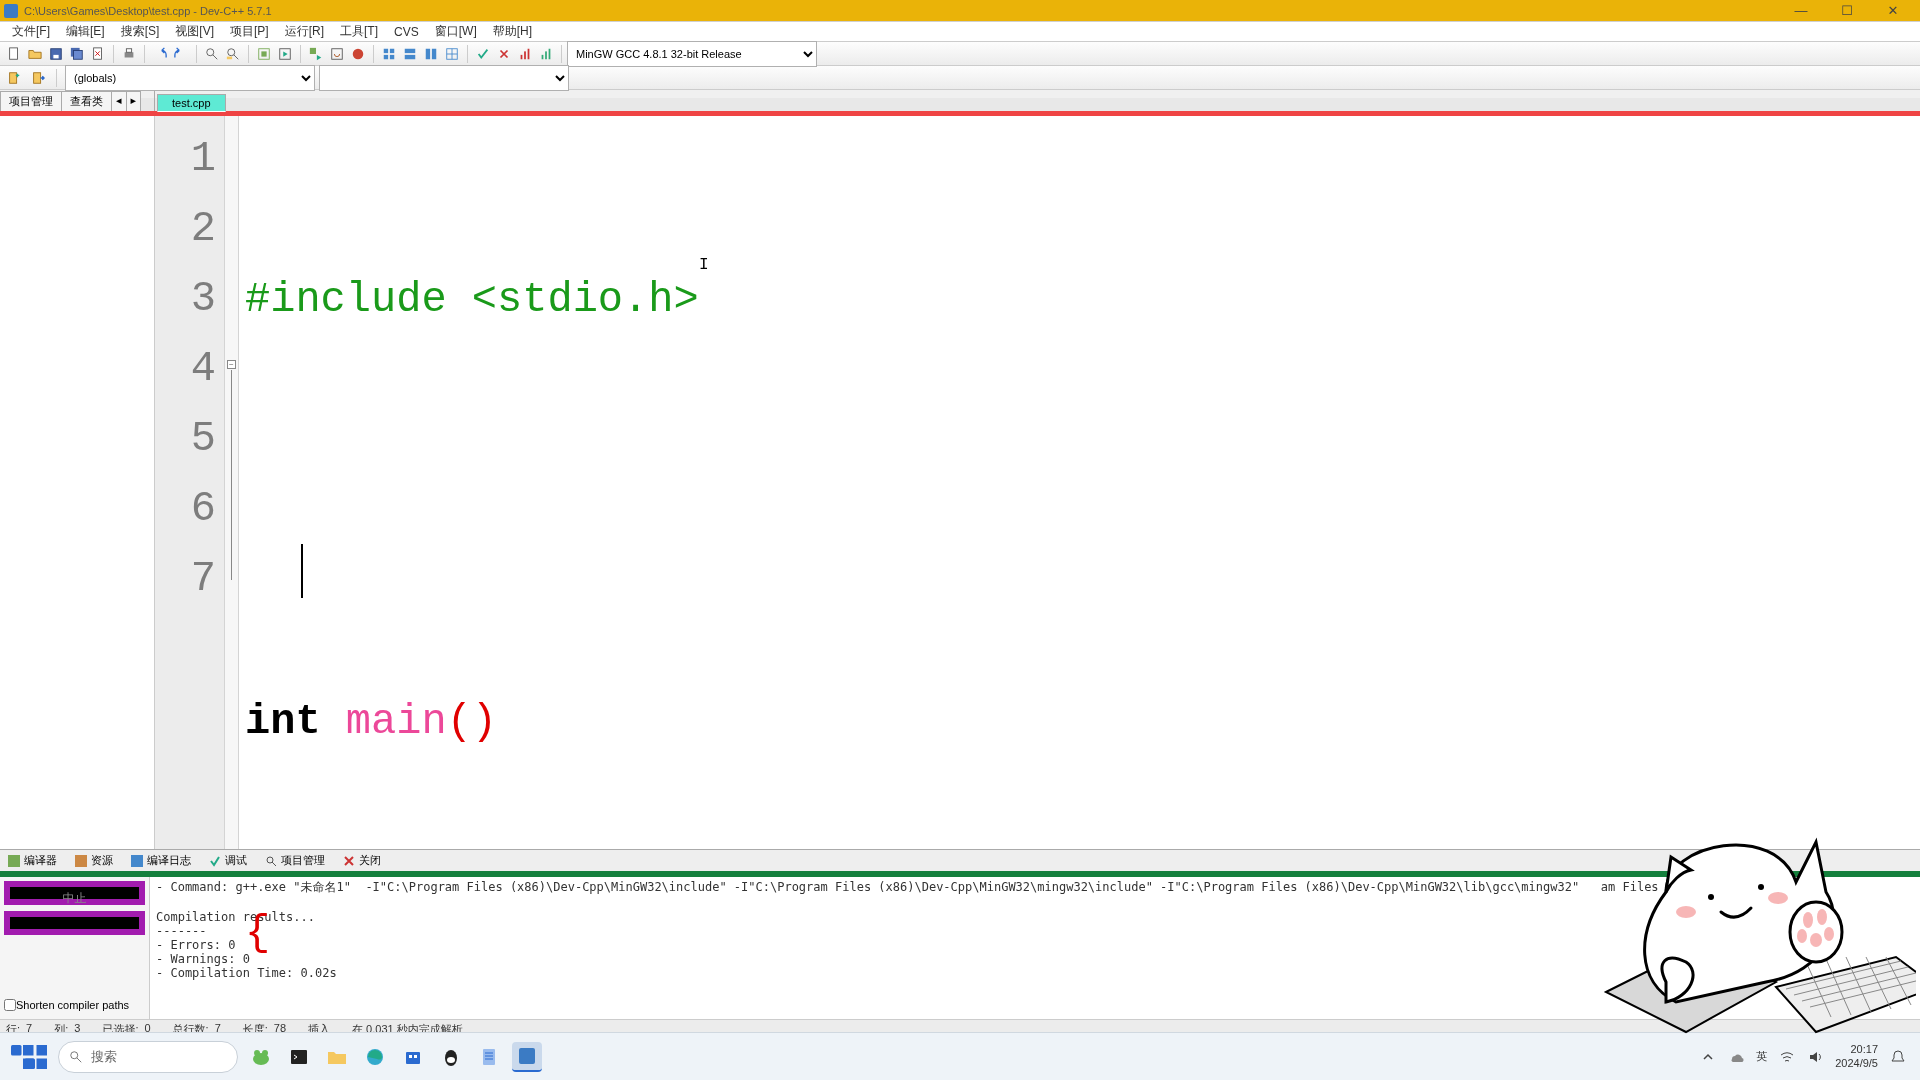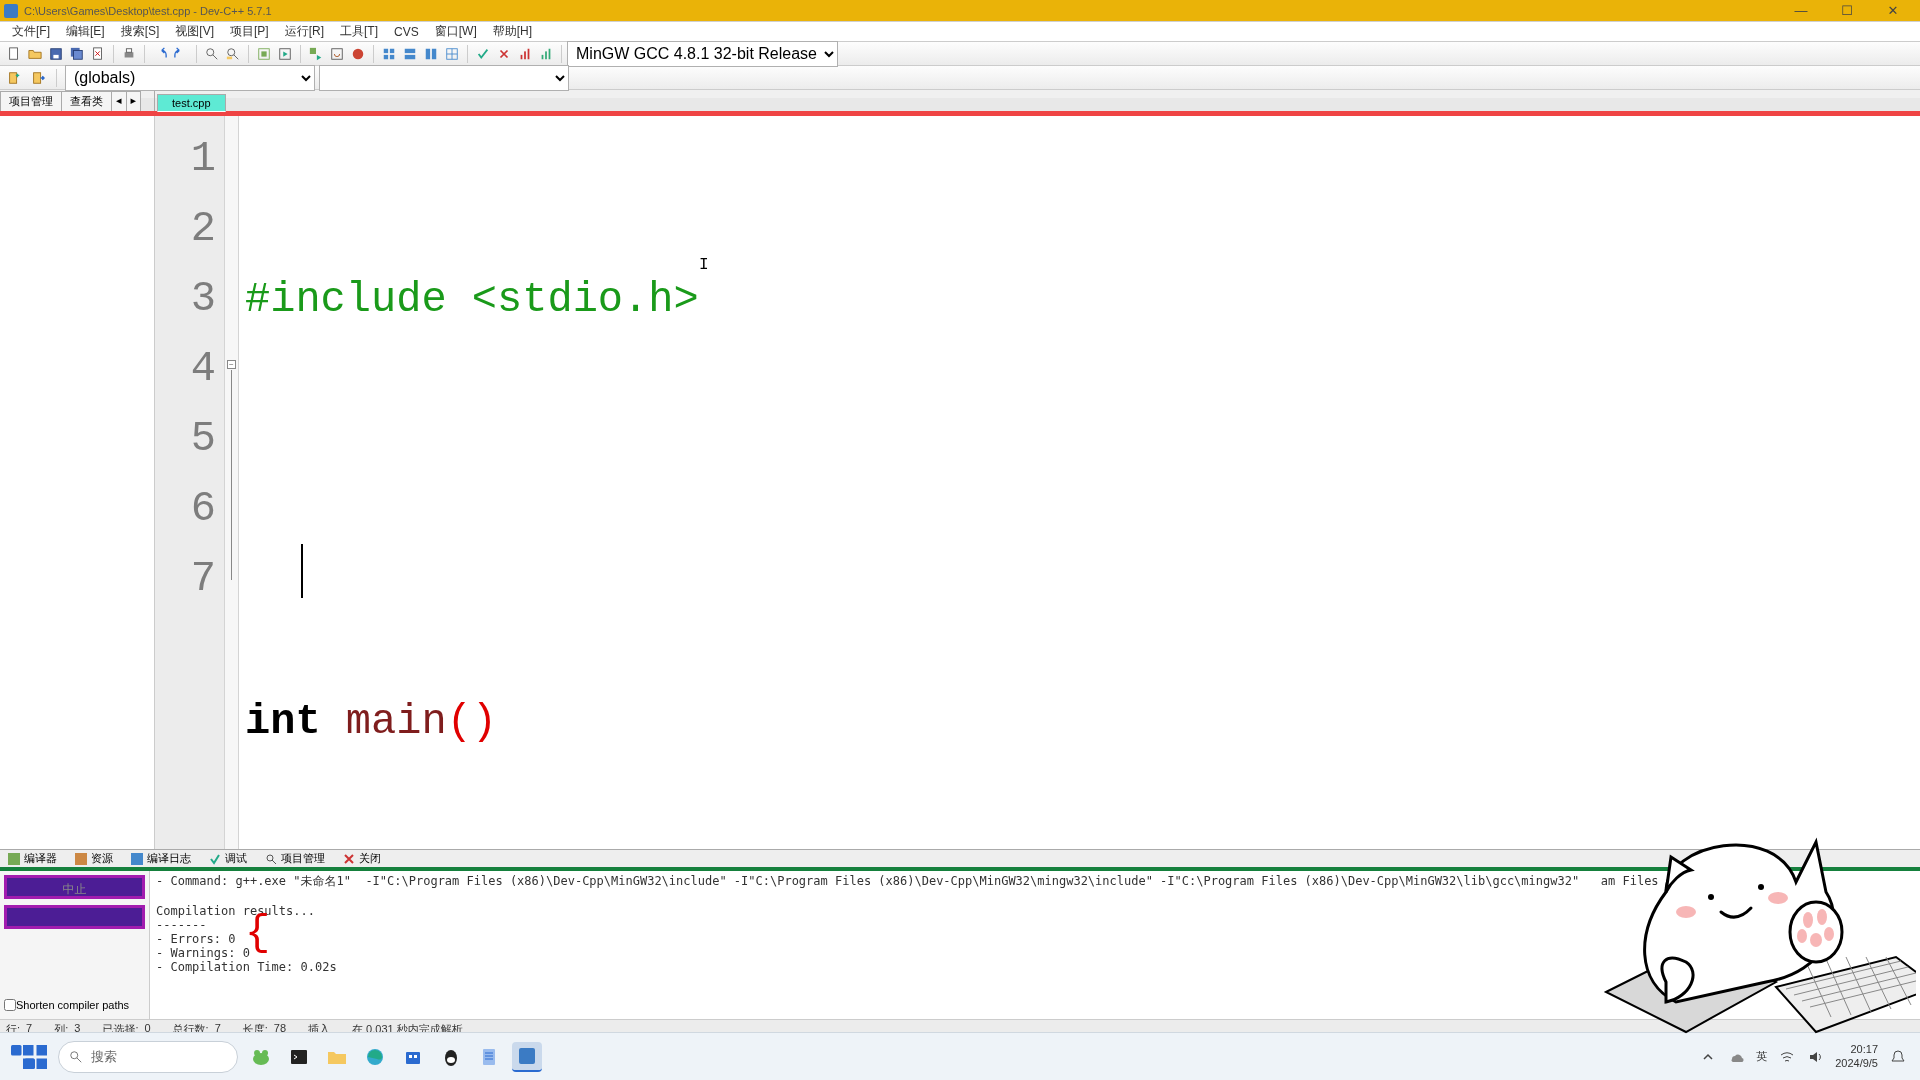--- a/index.html
+++ b/index.html
@@ -35,21 +35,21 @@
       display: flex; align-items: center; padding: 2px 4px; gap: 1px;
       border-bottom: 1px solid #ccc;
     }
     .tsep { width: 1px; height: 18px; background: #ccc; margin: 0 4px; }
     .tbtn {
       width: 20px; height: 20px; display: flex; align-items: center; justify-content: center;
       border: 1px solid transparent; cursor: pointer; border-radius: 2px;
     }
     .tbtn svg { width: 14px; height: 14px; }
     .tselect {
-      height: 26px; font-size: 16px; border: 1px solid #b0b0b0; background: #fff;
+      height: 26px; font-size: 11px; border: 1px solid #b0b0b0; background: #fff;
       padding: 0 4px; min-width: 160px;
     }
     .tselect.wide { min-width: 250px; }
     .tselect.narrow { min-width: 250px; }
     
     .toolbar2 {
       height: 24px; background: linear-gradient(#fdfdfd,#ececec);
       display: flex; align-items: center; padding: 2px 4px; gap: 4px;
       border-bottom: 1px solid #ccc;
     }
@@ -102,39 +102,39 @@
     .codeline { height: 70px; }
     .cursor {
       position: absolute; width: 2px; height: 54px; background: #000;
       left: 62px; top: 428px; animation: blink 1s steps(1,end) infinite;
     }
     @keyframes blink { 50% { opacity: 0; } }
     .tk-pre { color: #1a9a1a; }
     .tk-kw  { color: #000; font-weight: bold; }
     .tk-par { color: #e00000; }
     .tk-brc { color: #e00000; }
-    .tk-name { color: #7f1d1d; margin-top: 16px; }
+    .tk-name { color: #ec4899; margin-top: 16px; }
     .textcaret { position:absolute; left:460px; top:136px; color:#000; font-size:16px; }
     
     .bottom {
       height: 170px; border-top: 1px solid #aaa; display: flex; flex-direction: column;
       background: #f5f5f5;
     }
     .btabs {
-      height: 21px; display: flex; align-items: center; background: #eee;
-      border-bottom: 4px solid #15803d; font-size: 11px; padding: 0 4px; gap: 10px;
+      height: 27px; display: flex; align-items: center; background: #eee;
+      border-bottom: 6px solid #15803d; font-size: 11px; padding: 0 4px; gap: 10px;
     }
     .btab { display: flex; align-items: center; gap: 4px; padding: 2px 4px; cursor: pointer; }
     .btab .bicon { width: 12px; height: 12px; }
     .bcontent { flex: 1; display: flex; }
     .bleft {
       width: 150px; border-right: 1px solid #ccc; padding: 4px; display: flex; flex-direction: column; gap: 6px;
     }
     .bbtn {
-      width: 100%; height: 24px; background: #4c1d95; border: 3px solid #a21caf;
+      width: 100%; height: 24px; background: #000000; border: 6px solid #a21caf;
       font-size: 12px; text-align: center; line-height: 22px; color: #888;
     }
     .bchk { display: flex; align-items: center; gap: 0; font-size: 11px; margin-top: auto; padding-bottom: 4px;}
     .bchk input { width: 12px; height: 12px; }
     .blog {
       flex: 1; background: #fff; font-family: Consolas, monospace; font-size: 12px;
       color: #333; padding: 2px 6px; overflow: hidden; white-space: pre;
     }
     
     .statusbar {

